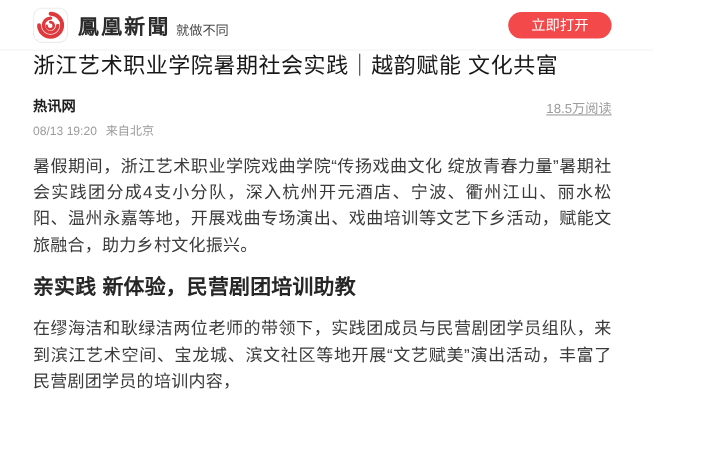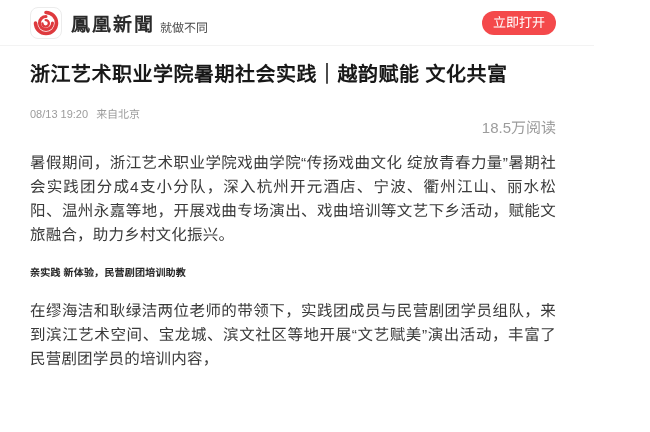--- a/index.html
+++ b/index.html
@@ -25,42 +25,42 @@
     font-family:"Liberation Serif","DejaVu Serif",serif;
     font-size:19px; font-weight:700; color:#2b2b2b;
     letter-spacing:2px; margin-left:9px; white-space:nowrap;
   }
   .brand-tagline {
     font-family:"DejaVu Serif","Liberation Serif",serif; 
     font-size:12px; color:#4a4a4a; margin-left:5px; margin-top:7px; white-space:nowrap;
   }
   .open-btn {
     background:#F4494B; color:#fff; border:none; border-radius:12px;
-    height:24px; padding:0 11px; font-size:13px; line-height:24px;
+    height:24px; padding:0 21px; font-size:13px; line-height:24px;
     cursor:pointer; flex:0 0 auto; font-family:inherit;
   }
   
   .article { padding:0 38px 0 30px; }
   .title {
-    margin-top:14px; font-size:20px; font-weight:700; color:#181818;
+    font-size:20px; font-weight:400; color:#181818;
     line-height:29px; letter-spacing:.5px;
   }
   .meta-row { margin-top:11px; display:flex; justify-content:space-between; align-items:flex-start; }
   .source-name { font-size:13px; font-weight:700; color:#1d1d1d; cursor:pointer; }
   .source-sub { margin-top:5px; font-size:11px; color:#9c9c9c; }
   .source-sub .loc { margin-left:8px; }
-  .read-count { font-size:15px; color:#9c9c9c; margin-top:16px; }
+  .read-count { font-size:12px; color:#9c9c9c; margin-top:3px;text-decoration:underline; }
   
   .body { margin-top:14px; }
   .body p {
     font-size:15.5px; color:#3a3a3a; line-height:24px;
     text-align:justify; margin-bottom:14px; letter-spacing:.2px;
   }
   .body .sub-heading {
-    font-size:10px; font-weight:700; color:#262626; line-height:24px;
+    font-size:19px; font-weight:700; color:#262626; line-height:24px;
     margin-bottom:14px; letter-spacing:.2px;
   }
 </style>
 </head>
 <body>
 
 <div class="page">
 
   <header class="topbar">
     <div class="brand">
@@ -77,20 +77,21 @@
       <span class="brand-tagline">就做不同</span>
     </div>
     <button class="open-btn">立即打开</button>
   </header>
 
   <main class="article">
     <h1 class="title">浙江艺术职业学院暑期社会实践｜越韵赋能 文化共富</h1>
 
     <div class="meta-row">
       <div>
+        <div class="source-name">热讯网</div>
         <div class="source-sub">
           <span>08/13 19:20</span><span class="loc">来自北京</span>
         </div>
       </div>
       <div class="read-count">18.5万阅读</div>
     </div>
 
     <div class="body">
       <p>暑假期间，浙江艺术职业学院戏曲学院“传扬戏曲文化 绽放青春力量”暑期社会实践团分成4支小分队，深入杭州开元酒店、宁波、衢州江山、丽水松阳、温州永嘉等地，开展戏曲专场演出、戏曲培训等文艺下乡活动，赋能文旅融合，助力乡村文化振兴。</p>
       <div class="sub-heading">亲实践 新体验，民营剧团培训助教</div>

